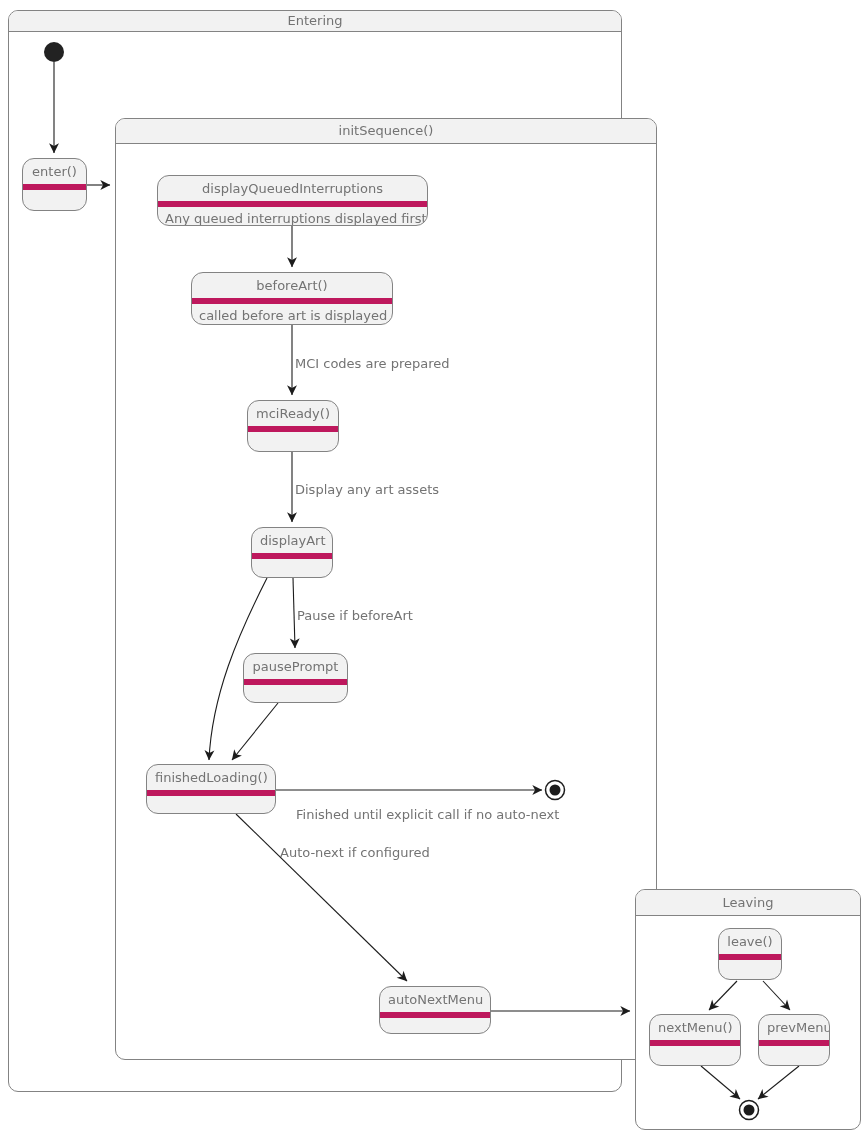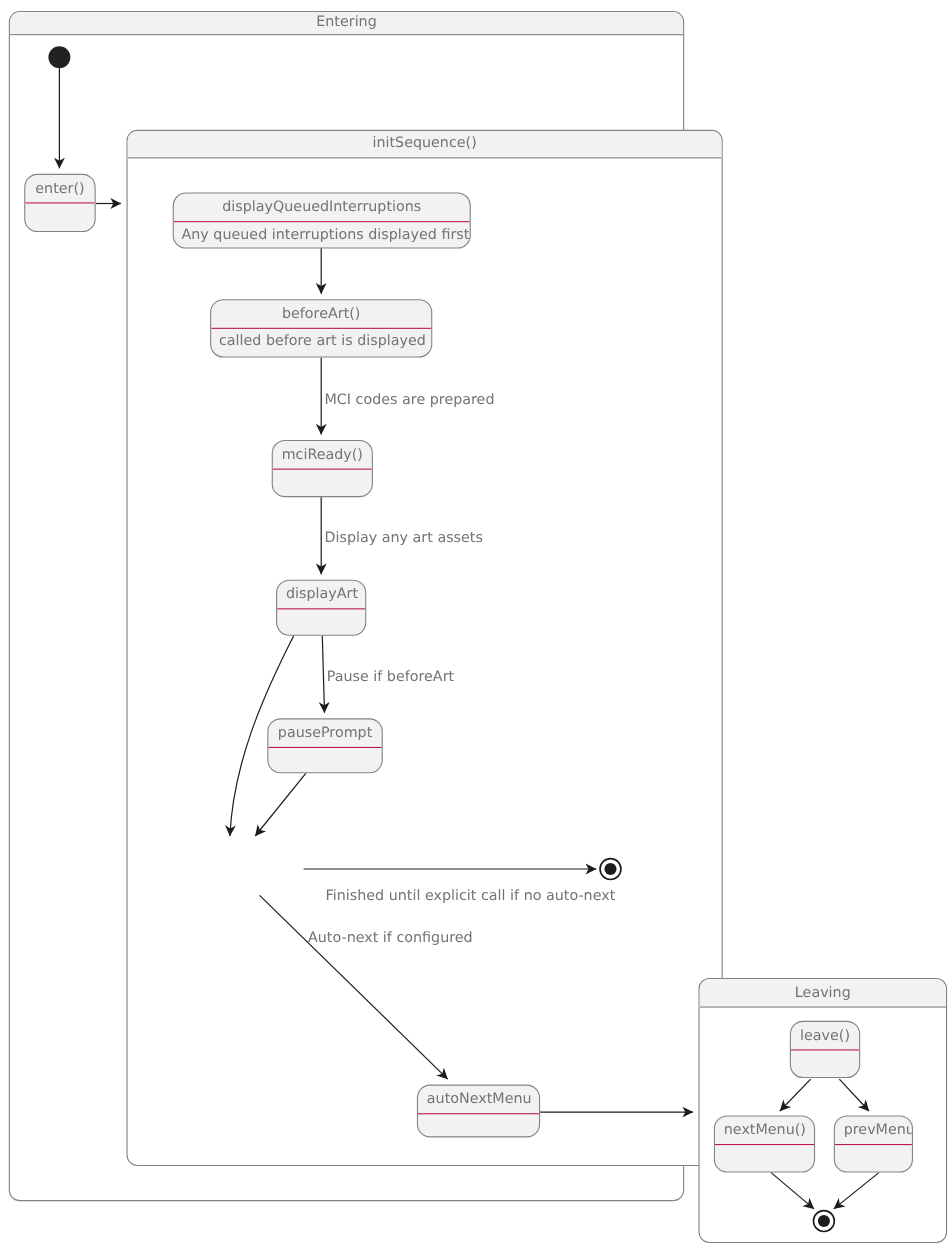--- a/index.html
+++ b/index.html
@@ -45,21 +45,21 @@
     overflow: hidden;
   }
   .state-title {
     text-align: center;
     font-size: 13px;
     line-height: 16px;
     padding: 5px 8px 4px 8px;
     white-space: nowrap;
   }
   .state-body {
-    border-top: 1px solid #be185d;
+    border-top: 6px solid #be185d;
     flex: 1;
     font-size: 13px;
     line-height: 16px;
     padding: 4px 7px;
     text-align: center;
     white-space: nowrap;
   }
   .edges {
     position: absolute;
     left: 0; top: 0;
@@ -149,20 +149,24 @@
   <div class="state" style="left:251px; top:527px; width:82px; height:51px;">
     <div class="state-title">displayArt</div>
     <div class="state-body"></div>
   </div>
 
   <div class="state" style="left:243px; top:653px; width:105px; height:50px;">
     <div class="state-title">pausePrompt</div>
     <div class="state-body"></div>
   </div>
 
+  <div class="state" style="left:146px; top:764px; width:130px; height:50px;">
+    <div class="state-title">finishedLoading()</div>
+    <div class="state-body"></div>
+  </div>
 
   <div class="state" style="left:379px; top:986px; width:112px; height:48px;">
     <div class="state-title">autoNextMenu</div>
     <div class="state-body"></div>
   </div>
 
   <div class="state" style="left:718px; top:928px; width:64px; height:52px;">
     <div class="state-title">leave()</div>
     <div class="state-body"></div>
   </div>

